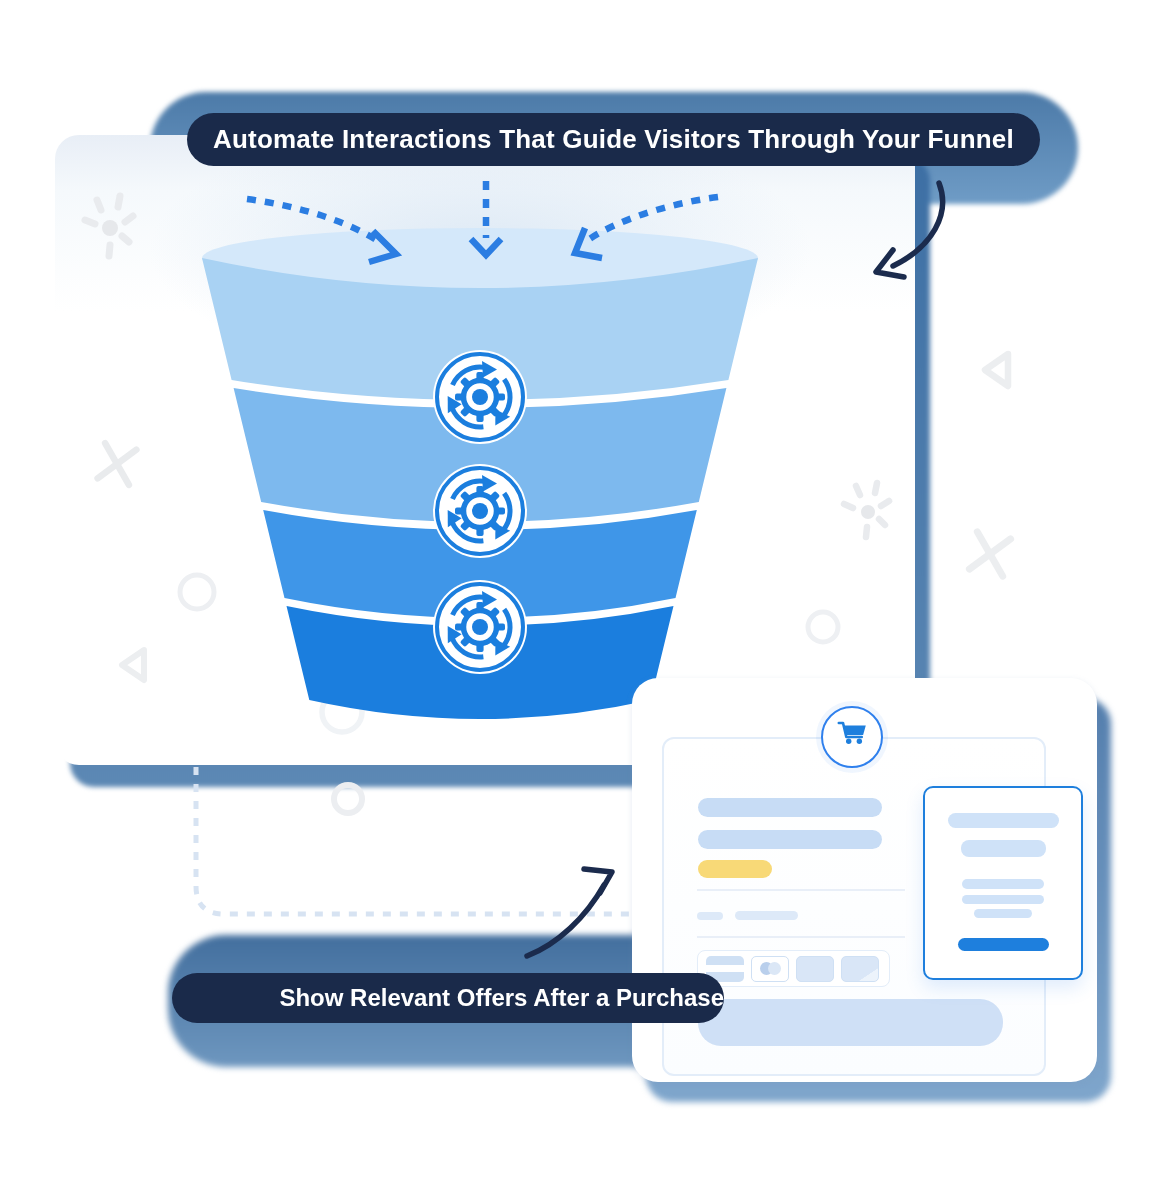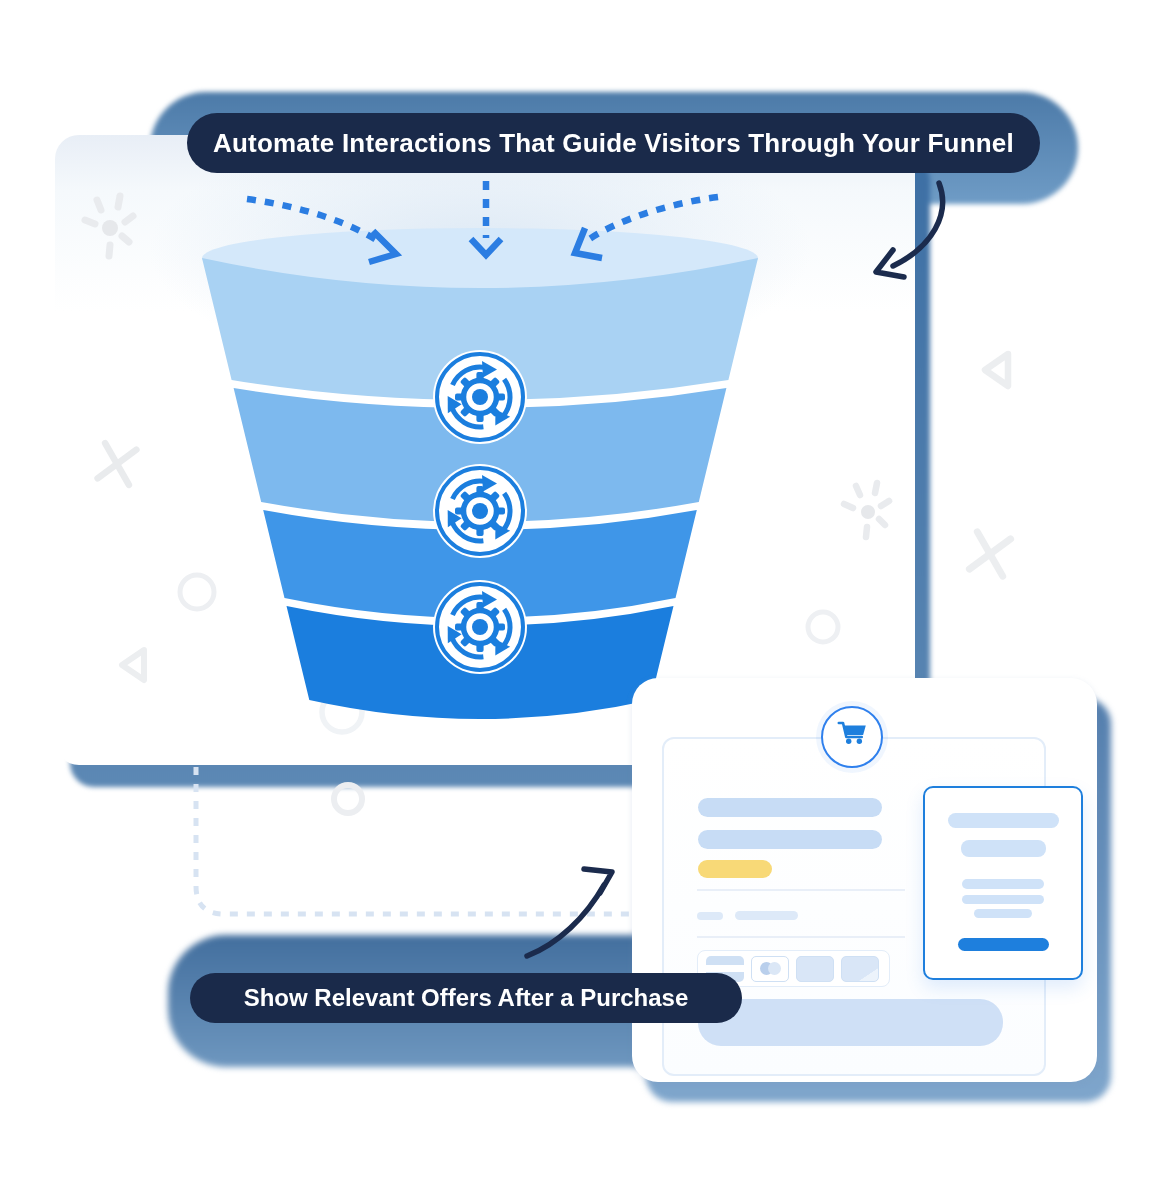--- a/index.html
+++ b/index.html
@@ -9,21 +9,21 @@
   }
   .abs{position:absolute;}
 
   
   .banner-glow{
     left:150px;top:92px;width:928px;height:112px;border-radius:56px;
     background:linear-gradient(180deg,#4c7aa8 0%,#6f9cc6 100%);
     filter:blur(2.5px);
   }
   .banner{
-    left:187px;top:113px;width:853px;height:60px;border-radius:30px;
+    left:187px;top:113px;width:853px;height:53px;border-radius:30px;
     background:#1a2a4a;display:flex;align-items:center;justify-content:center;
     z-index:6;
   }
   .banner-label{color:#ffffff;font-size:26px;font-weight:bold;white-space:nowrap;letter-spacing:.2px;}
 
   
   .card-shadow{
     left:70px;top:157px;width:860px;height:630px;border-radius:24px;
     background:linear-gradient(180deg,#3d6fa4 0%,#5c88b4 100%);
     filter:blur(2.5px);
@@ -36,22 +36,22 @@
     overflow:hidden;z-index:2;
   }
 
   
   .pill-glow{
     left:168px;top:935px;width:560px;height:132px;border-radius:58px;
     background:linear-gradient(180deg,#436f9e 0%,#6e97bf 100%);
     filter:blur(3px);z-index:8;
   }
   .offer-pill{
-    left:190px;top:973px;width:552px;height:50px;border-radius:25px;
-    background:#1a2a4a;display:flex;align-items:center;justify-content:center;
+    left:172px;top:973px;width:552px;height:50px;border-radius:25px;
+    background:#1a2a4a;display:flex;align-items:center;justify-content:flex-end;
     z-index:14;
   }
   .pill-label{color:#ffffff;font-size:24px;font-weight:bold;white-space:nowrap;}
 
   
   .small-card-shadow{
     left:646px;top:698px;width:465px;height:404px;border-radius:26px;
     background:linear-gradient(180deg,#557fae 0%,#7fa6cc 100%);
     filter:blur(3px);z-index:10;
   }

